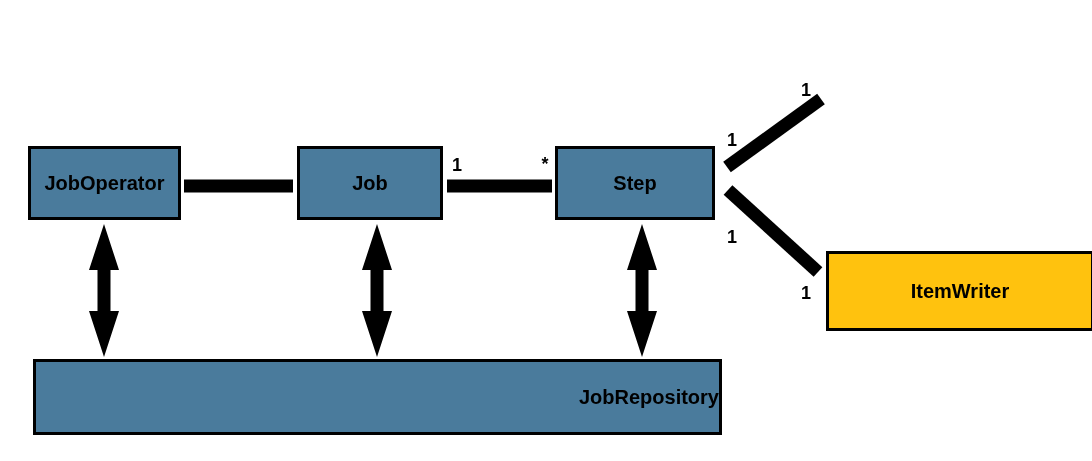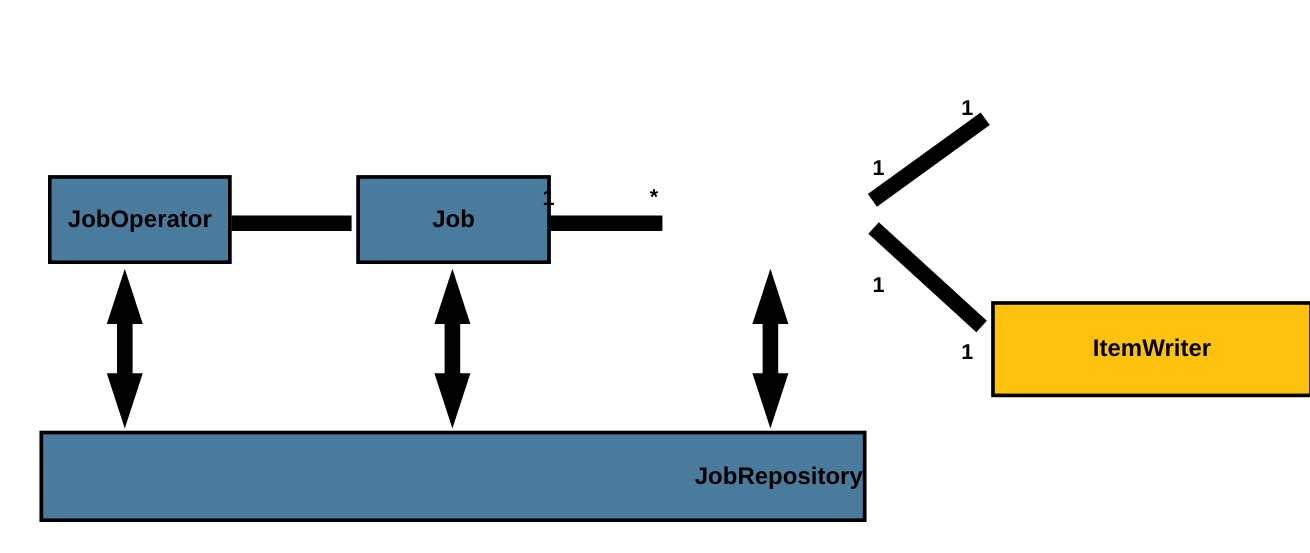--- a/index.html
+++ b/index.html
@@ -39,22 +39,22 @@
     align-items: center;
     justify-content: center;
     font-size: 20px;
     font-weight: bold;
     color: #000000;
     text-align: center;
   }
   .node.blue   { background: var(--node-blue, #4A7B9C); }
   .node.yellow { background: var(--node-yellow, #FFC20E); }
 
-  #node-joboperator   { left: 28px;  top: 146px; width: 153px; height: 74px; margin-left: 12px; }
-  #node-job           { left: 297px; top: 146px; width: 162px; height: 74px; align-items: center; }
+  #node-joboperator   { left: 28px;  top: 146px; width: 153px; height: 74px; }
+  #node-job           { left: 297px; top: 146px; width: 146px; height: 74px; align-items: center; }
   #node-step          { left: 555px; top: 146px; width: 160px; height: 74px; }
   #node-jobrepository { left: 33px;  top: 359px; width: 689px; height: 76px; justify-content: flex-end; }
   #node-itemreader    { left: 830px; top: 35px;  width: 218px; height: 81px; }
   #node-itemwriter    { left: 826px; top: 251px; width: 268px; height: 80px; }
 
   .mult {
     position: absolute;
     transform: translate(-50%, -50%);
     font-size: 18px;
     font-weight: bold;
@@ -92,20 +92,23 @@
   </svg>
 
   <div class="node blue" id="node-joboperator">
     <span>JobOperator</span>
   </div>
 
   <div class="node blue" id="node-job">
     <span>Job</span>
   </div>
 
+  <div class="node blue" id="node-step">
+    <span>Step</span>
+  </div>
 
   <div class="node blue" id="node-jobrepository">
     <span>JobRepository</span>
   </div>
 
 
   <div class="node yellow" id="node-itemwriter">
     <span>ItemWriter</span>
   </div>
 

